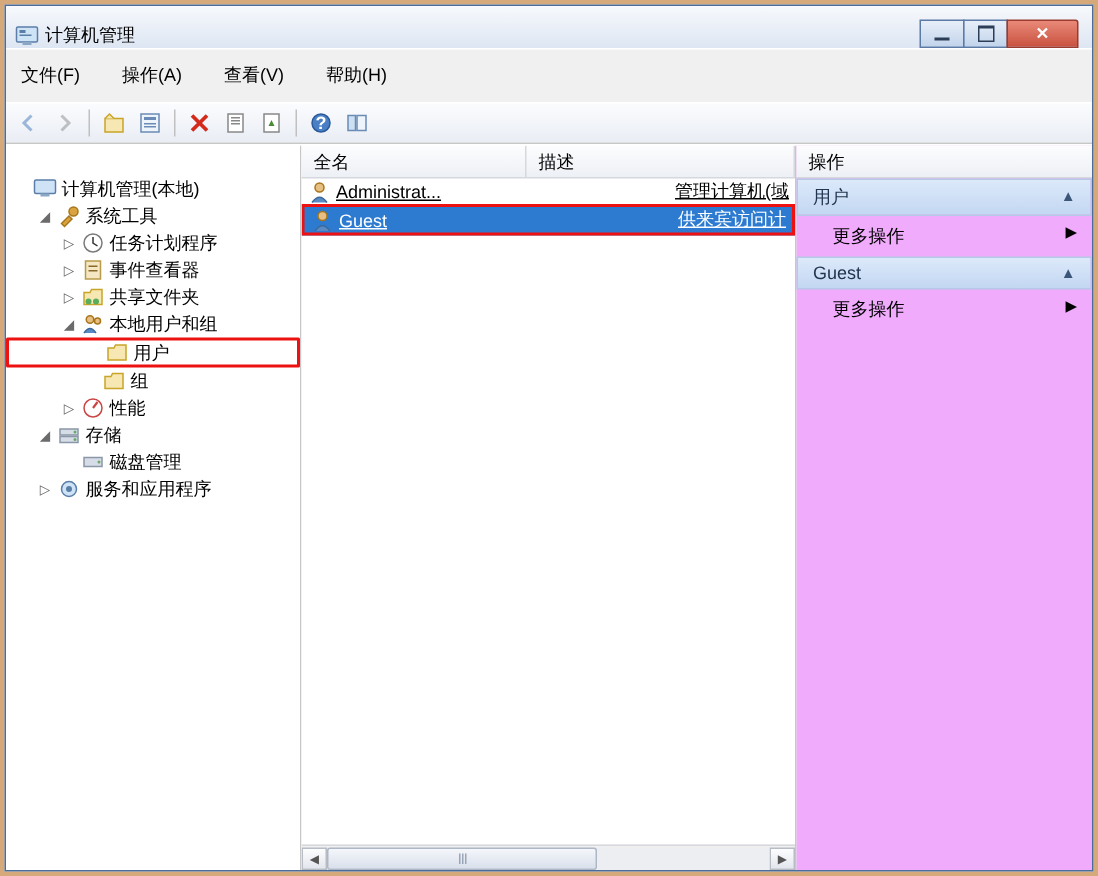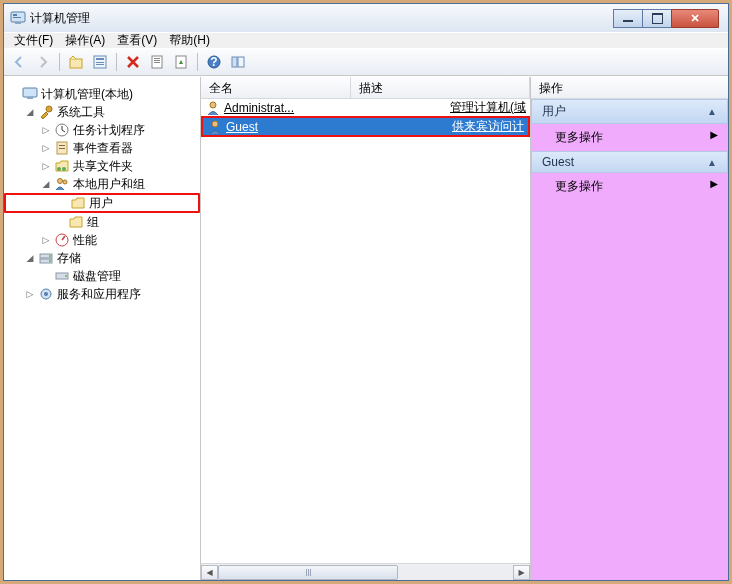--- a/index.html
+++ b/index.html
@@ -1,42 +1,42 @@
 <!DOCTYPE html>
 <html><head>
 <meta charset="utf-8">
 <style>
 * { box-sizing: border-box; margin: 0; padding: 0; font-family: "Microsoft YaHei", "SimSun", Tahoma, sans-serif; font-size: 12px; }
 body { background: #d6a97a; width: 732px; height: 584px; overflow: hidden; }
 
 .window { position: absolute; left: 3px; top: 3px; width: 726px; height: 578px; background: #fff; border: 1px solid #4a6d9a; display: flex; flex-direction: column; }
 
-.titlebar { height: 28px; background: linear-gradient(#f7f9fc, #dde6f3); display: flex; align-items: center; padding: 0 9px 0 6px; justify-content: space-between; }
+.titlebar { height: 28px; background: linear-gradient(#f7f9fc, #dde6f3); display: flex; align-items: flex-end; padding: 0 9px 0 6px; justify-content: space-between; }
 .title-left { display: flex; align-items: center; gap: 4px; }
 .title-text { font-size: 12px; color: #000; }
 .title-icon svg { display: block; }
 
 .win-controls { display: flex; gap: 0; }
 .win-btn { width: 30px; height: 19px; border: 1px solid #5b7aa5; background: linear-gradient(#e7eef9, #c2d4eb); display: flex; align-items: center; justify-content: center; color: #2b3d57; cursor: pointer; margin-left: -1px; }
 .win-btn.close { width: 48px; background: linear-gradient(#e98979, #c9523f); border-color: #9b3b2d; color: #fff; border-top-right-radius: 2px; }
 .win-btn.close:before { content: "✕"; font-weight: bold; font-size: 11px; }
 .win-btn.min:before { content: ""; width: 10px; height: 2px; background: #2b3d57; margin-top: 6px; }
 .win-btn.max:before { content: ""; width: 9px; height: 8px; border: 1px solid #2b3d57; border-top-width: 2px; }
 
-.menubar { height: 16px; background: #f0f0f0; border-top: 1px solid #fff; display: flex; align-items: center; padding: 0 4px; gap: 0; }
+.menubar { height: 36px; background: #f0f0f0; border-top: 1px solid #fff; display: flex; align-items: center; padding: 0 4px; gap: 16px; }
 .menu-item { padding: 1px 6px; cursor: pointer; }
 
 .toolbar { height: 28px; background: linear-gradient(#fbfcfe, #e9edf4); border-top: 1px solid #fff; border-bottom: 1px solid #c7c7c7; display: flex; align-items: center; padding: 0 4px; gap: 2px; }
 .tool-btn { width: 22px; height: 22px; display: flex; align-items: center; justify-content: center; cursor: pointer; border: 1px solid transparent; border-radius: 2px; }
 .tool-sep { width: 1px; height: 18px; background: #c0c0c0; margin: 0 3px; }
 .tool-btn.disabled { opacity: .45; cursor: default; }
 
 .body-area { flex: 1; display: flex; border-top: 1px solid #fff; overflow: hidden; }
 
-.tree-pane { width: 197px; border-right: 1px solid #c7c7c7; background: #fff; overflow: auto; padding: 8px 0; }
+.tree-pane { width: 197px; border-right: 1px solid #c7c7c7; background: #fff; overflow: auto; padding: 20px 0; }
 .tree-node { display: flex; align-items: center; height: 18px; padding-left: 4px; cursor: pointer; white-space: nowrap; }
 .expander { width: 12px; height: 12px; display: inline-flex; align-items: center; justify-content: center; margin-right: 2px; color: #6b6b6b; font-size: 9px; cursor: pointer; }
 .expander.blank { visibility: hidden; }
 .node-icon { width: 16px; height: 16px; display: inline-flex; align-items: center; justify-content: center; margin-right: 3px; }
 .node-label { color: #000; }
 .tree-node.highlight { border: 2px solid #e11; border-radius: 1px; height: 20px; }
 .d1 { padding-left: 4px; }
 .d2 { padding-left: 20px; }
 .d3 { padding-left: 36px; }
 .d4 { padding-left: 50px; }

